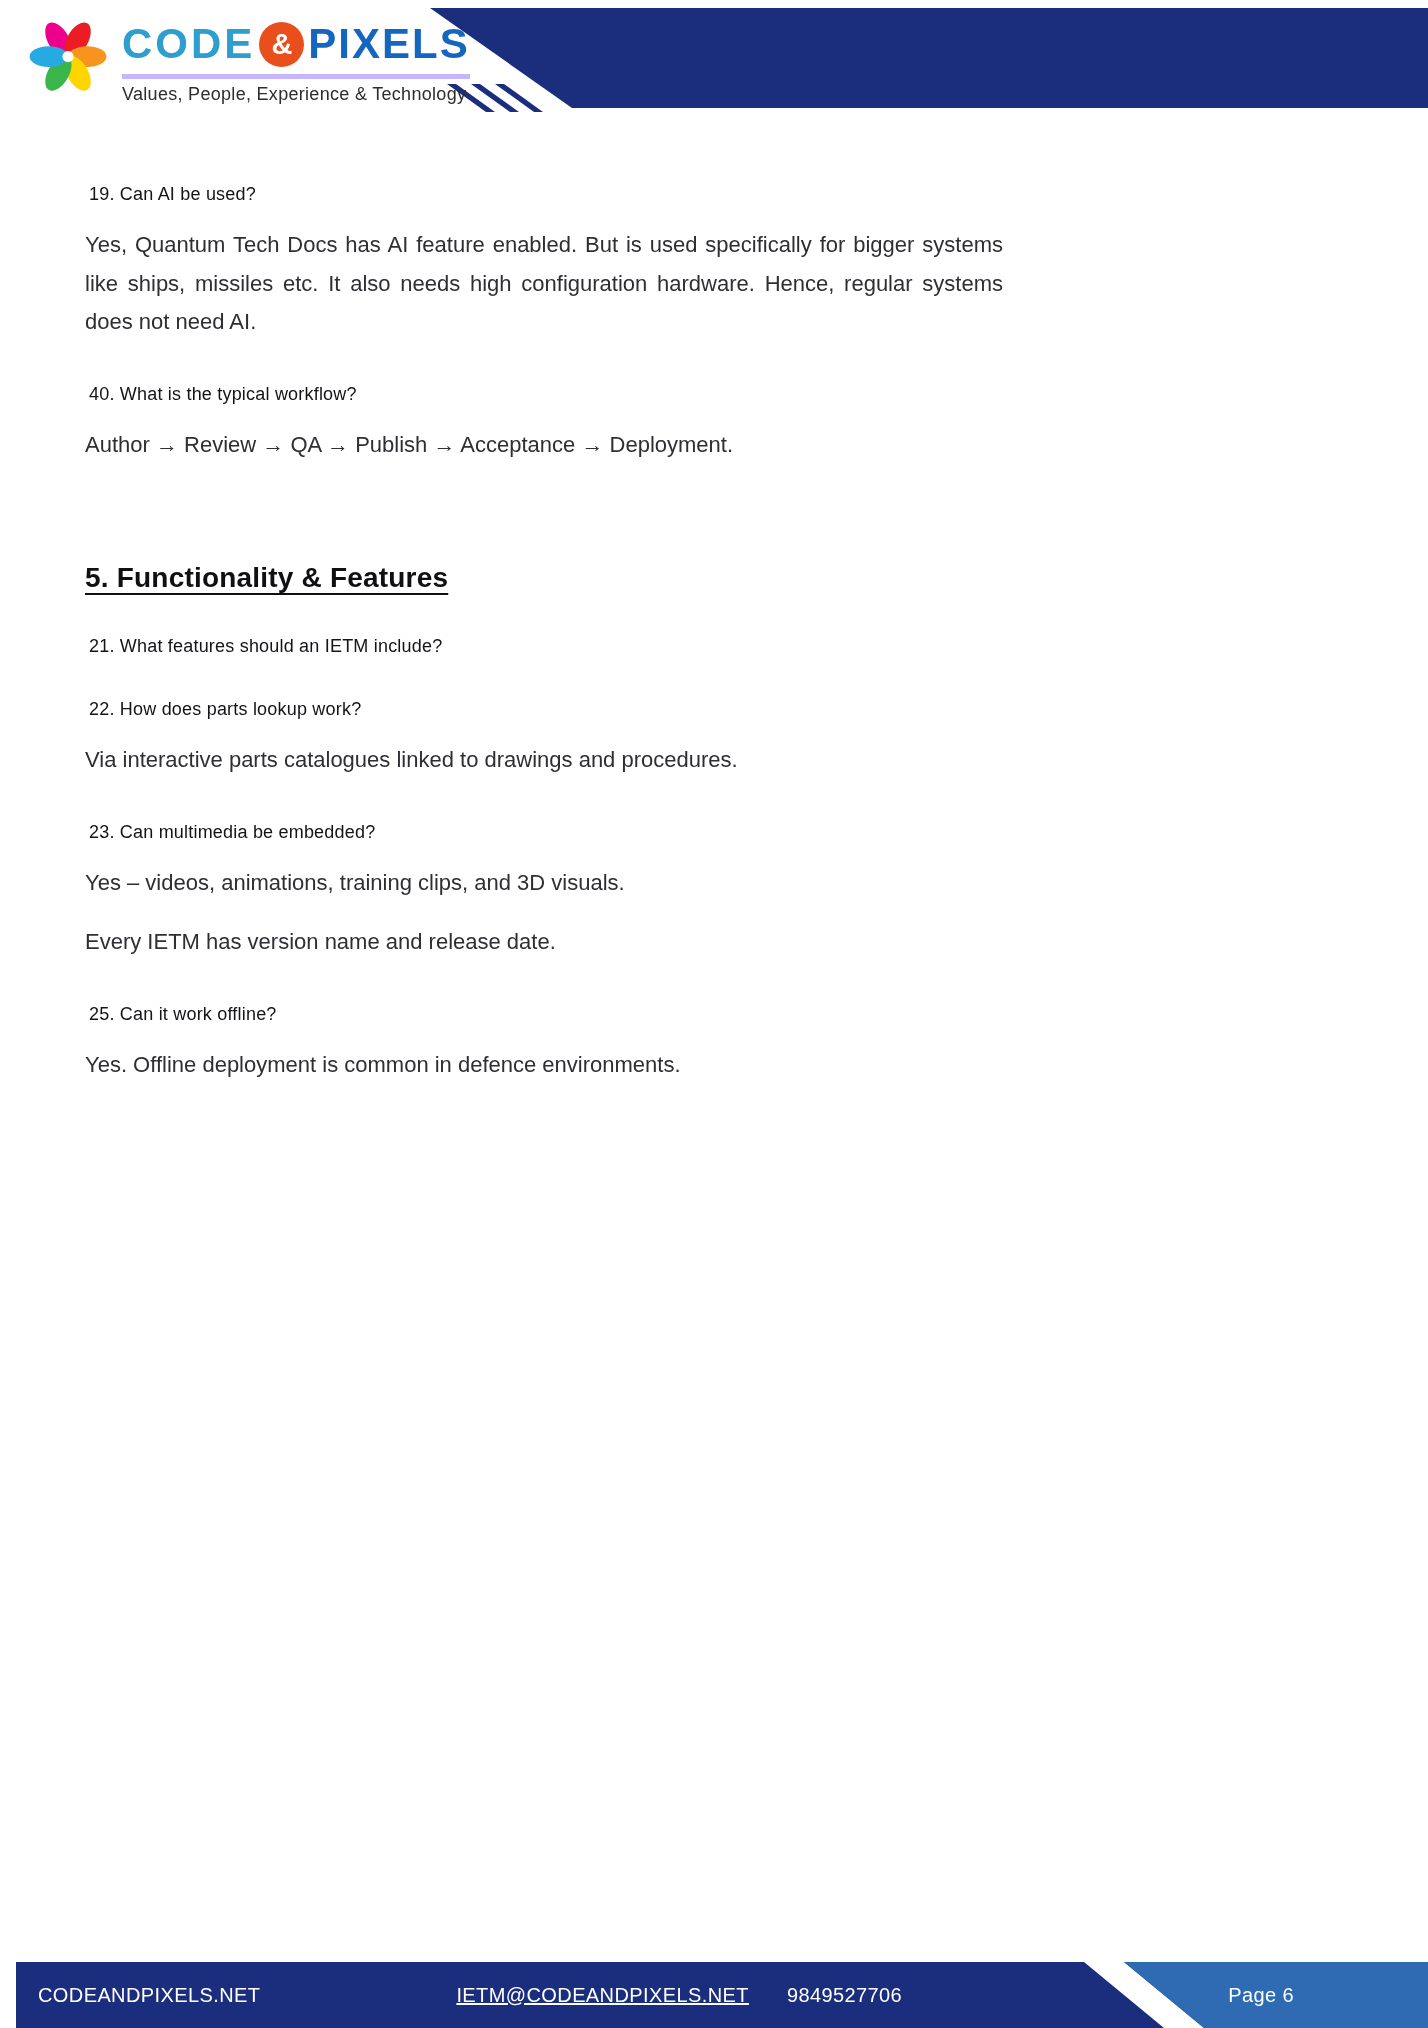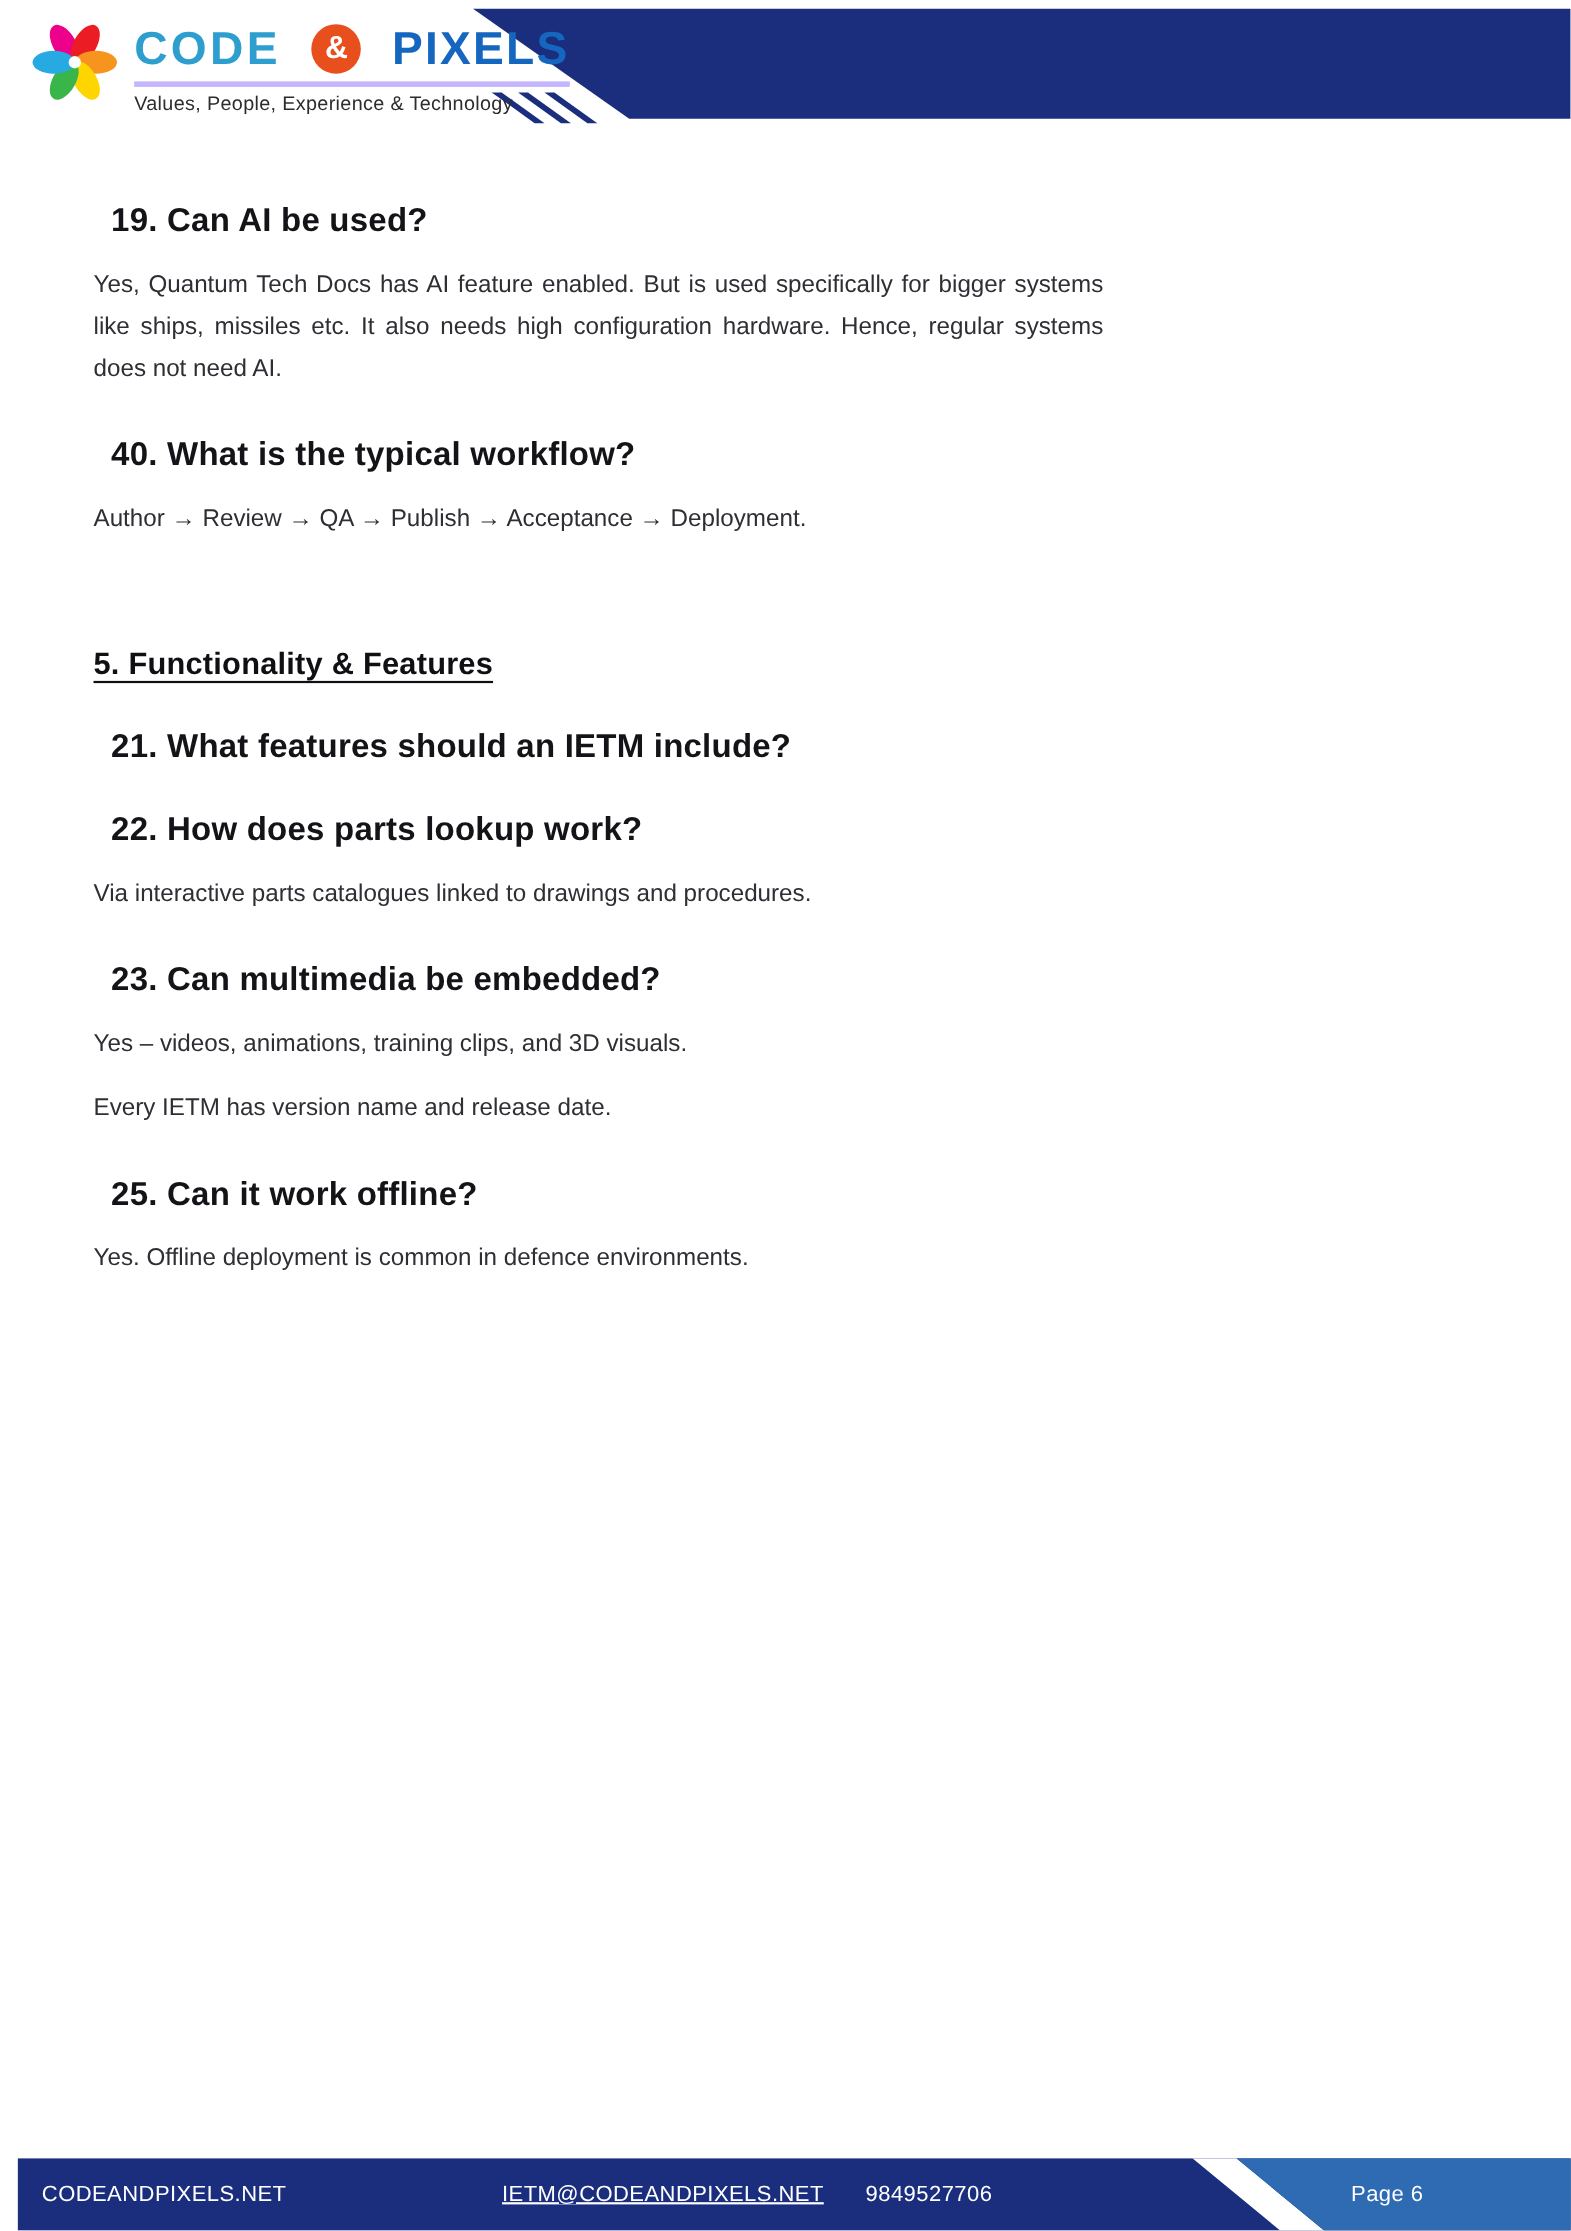--- a/index.html
+++ b/index.html
@@ -17,43 +17,43 @@
   
   .header { position: relative; height: 118px; }
   .band { position: absolute; top: 0; left: 0; }
 
   .logo {
     position: absolute; left: 28px; top: 14px;
     display: flex; align-items: flex-start; gap: 14px;
   }
   .pinwheel { width: 80px; height: 82px; }
   .logo-text { padding-top: 6px; }
-  .brand-line { display: flex; align-items: center; gap: 28px; }
+  .brand-line { display: flex; align-items: center; gap: 4px; }
   .brand-code { font-size: 42px; font-weight: bold; letter-spacing: 3px; }
   .brand-pixels { font-size: 42px; font-weight: bold; letter-spacing: 2px; }
   .amp-badge {
     width: 45px; height: 45px; border-radius: 50%;
     color: #ffffff; display: flex; align-items: center; justify-content: center;
     font-size: 29px; font-weight: bold;
   }
   .tagline {
     font-size: 18px; color: #2d2d2d; margin-top: 6px;
     letter-spacing: 0.3px; border-top: 5px solid #c4b5fd; padding-top: 5px;
   }
 
   
   main {
     width: 918px;
     margin-left: 85px;
     padding-top: 66px;
     color: #2e2e34;
   }
   .q {
-    font-size: 30px; font-weight: bold; color: #141418;
-    margin: 42px 0 0 16px; letter-spacing: 0.2px;
+    font-size: 18px; font-weight: normal; color: #141418;
+    margin: 42px 0 0 4px; letter-spacing: 0.2px;
   }
   .q.first { margin-top: 0; }
   .a {
     font-size: 22px; line-height: 38.5px; margin: 21px 0 0 0;
     text-align: justify; font-weight: normal;
   }
   .section-title {
     font-size: 28px; font-weight: bold; color: #101014;
     margin: 98px 0 0 0; text-decoration: underline; text-underline-offset: 6px;
     letter-spacing: 0.2px;

